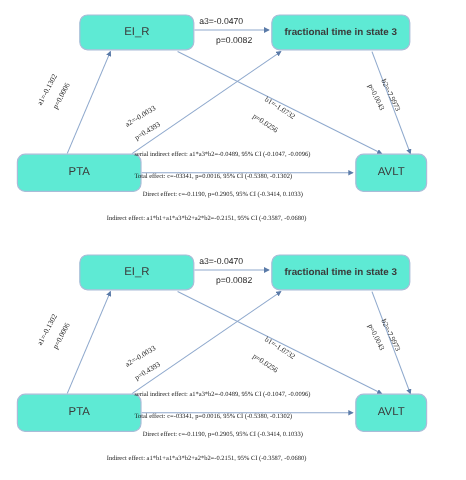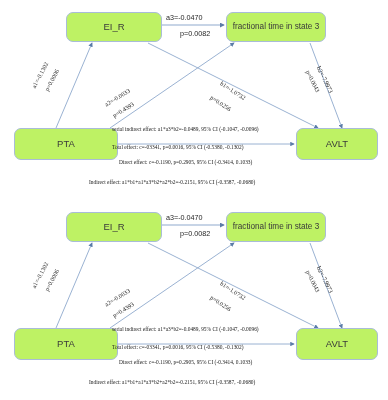--- a/index.html
+++ b/index.html
@@ -36,33 +36,33 @@
     height: 200px;
     overflow: visible;
   }
 
   
   .node {
     position: absolute;
     box-sizing: border-box;
     border: 1px solid #a9bcd8;
     border-radius: 7px;
-    background: #bef264;
+    background: #5eead4;
     display: flex;
     align-items: center;
     justify-content: center;
     text-align: center;
     color: #3a3a3a;
     font-family: "Liberation Sans", sans-serif;
     line-height: 1.1;
   }
   .node-ei   { left: 66px;  top: 12px;  width: 96px; height: 30px; font-size: 9.5px; }
-  .node-frac { left: 226px; top: 12px;  width: 100px; height: 30px; font-size: 8.2px; }
+  .node-frac { left: 226px; top: 12px;  width: 116px; height: 30px; font-size: 8.2px; font-weight: bold; }
   .node-pta  { left: 14px;  top: 128px; width: 104px; height: 32px; font-size: 9.5px; }
-  .node-avlt { left: 296px; top: 128px; width: 82px;  height: 32px; font-size: 9.5px; }
+  .node-avlt { left: 296px; top: 128px; width: 60px;  height: 32px; font-size: 9.5px; }
 
   
   .elabel {
     position: absolute;
     color: #262626;
     font-family: Liberation Sans, sans-serif;
     white-space: nowrap;
   }
   .lab-a3 { left: 166px; top: 13px;  font-size: 7.2px; }
   .lab-a3p{ left: 180px; top: 29px;  font-size: 7.2px; }

